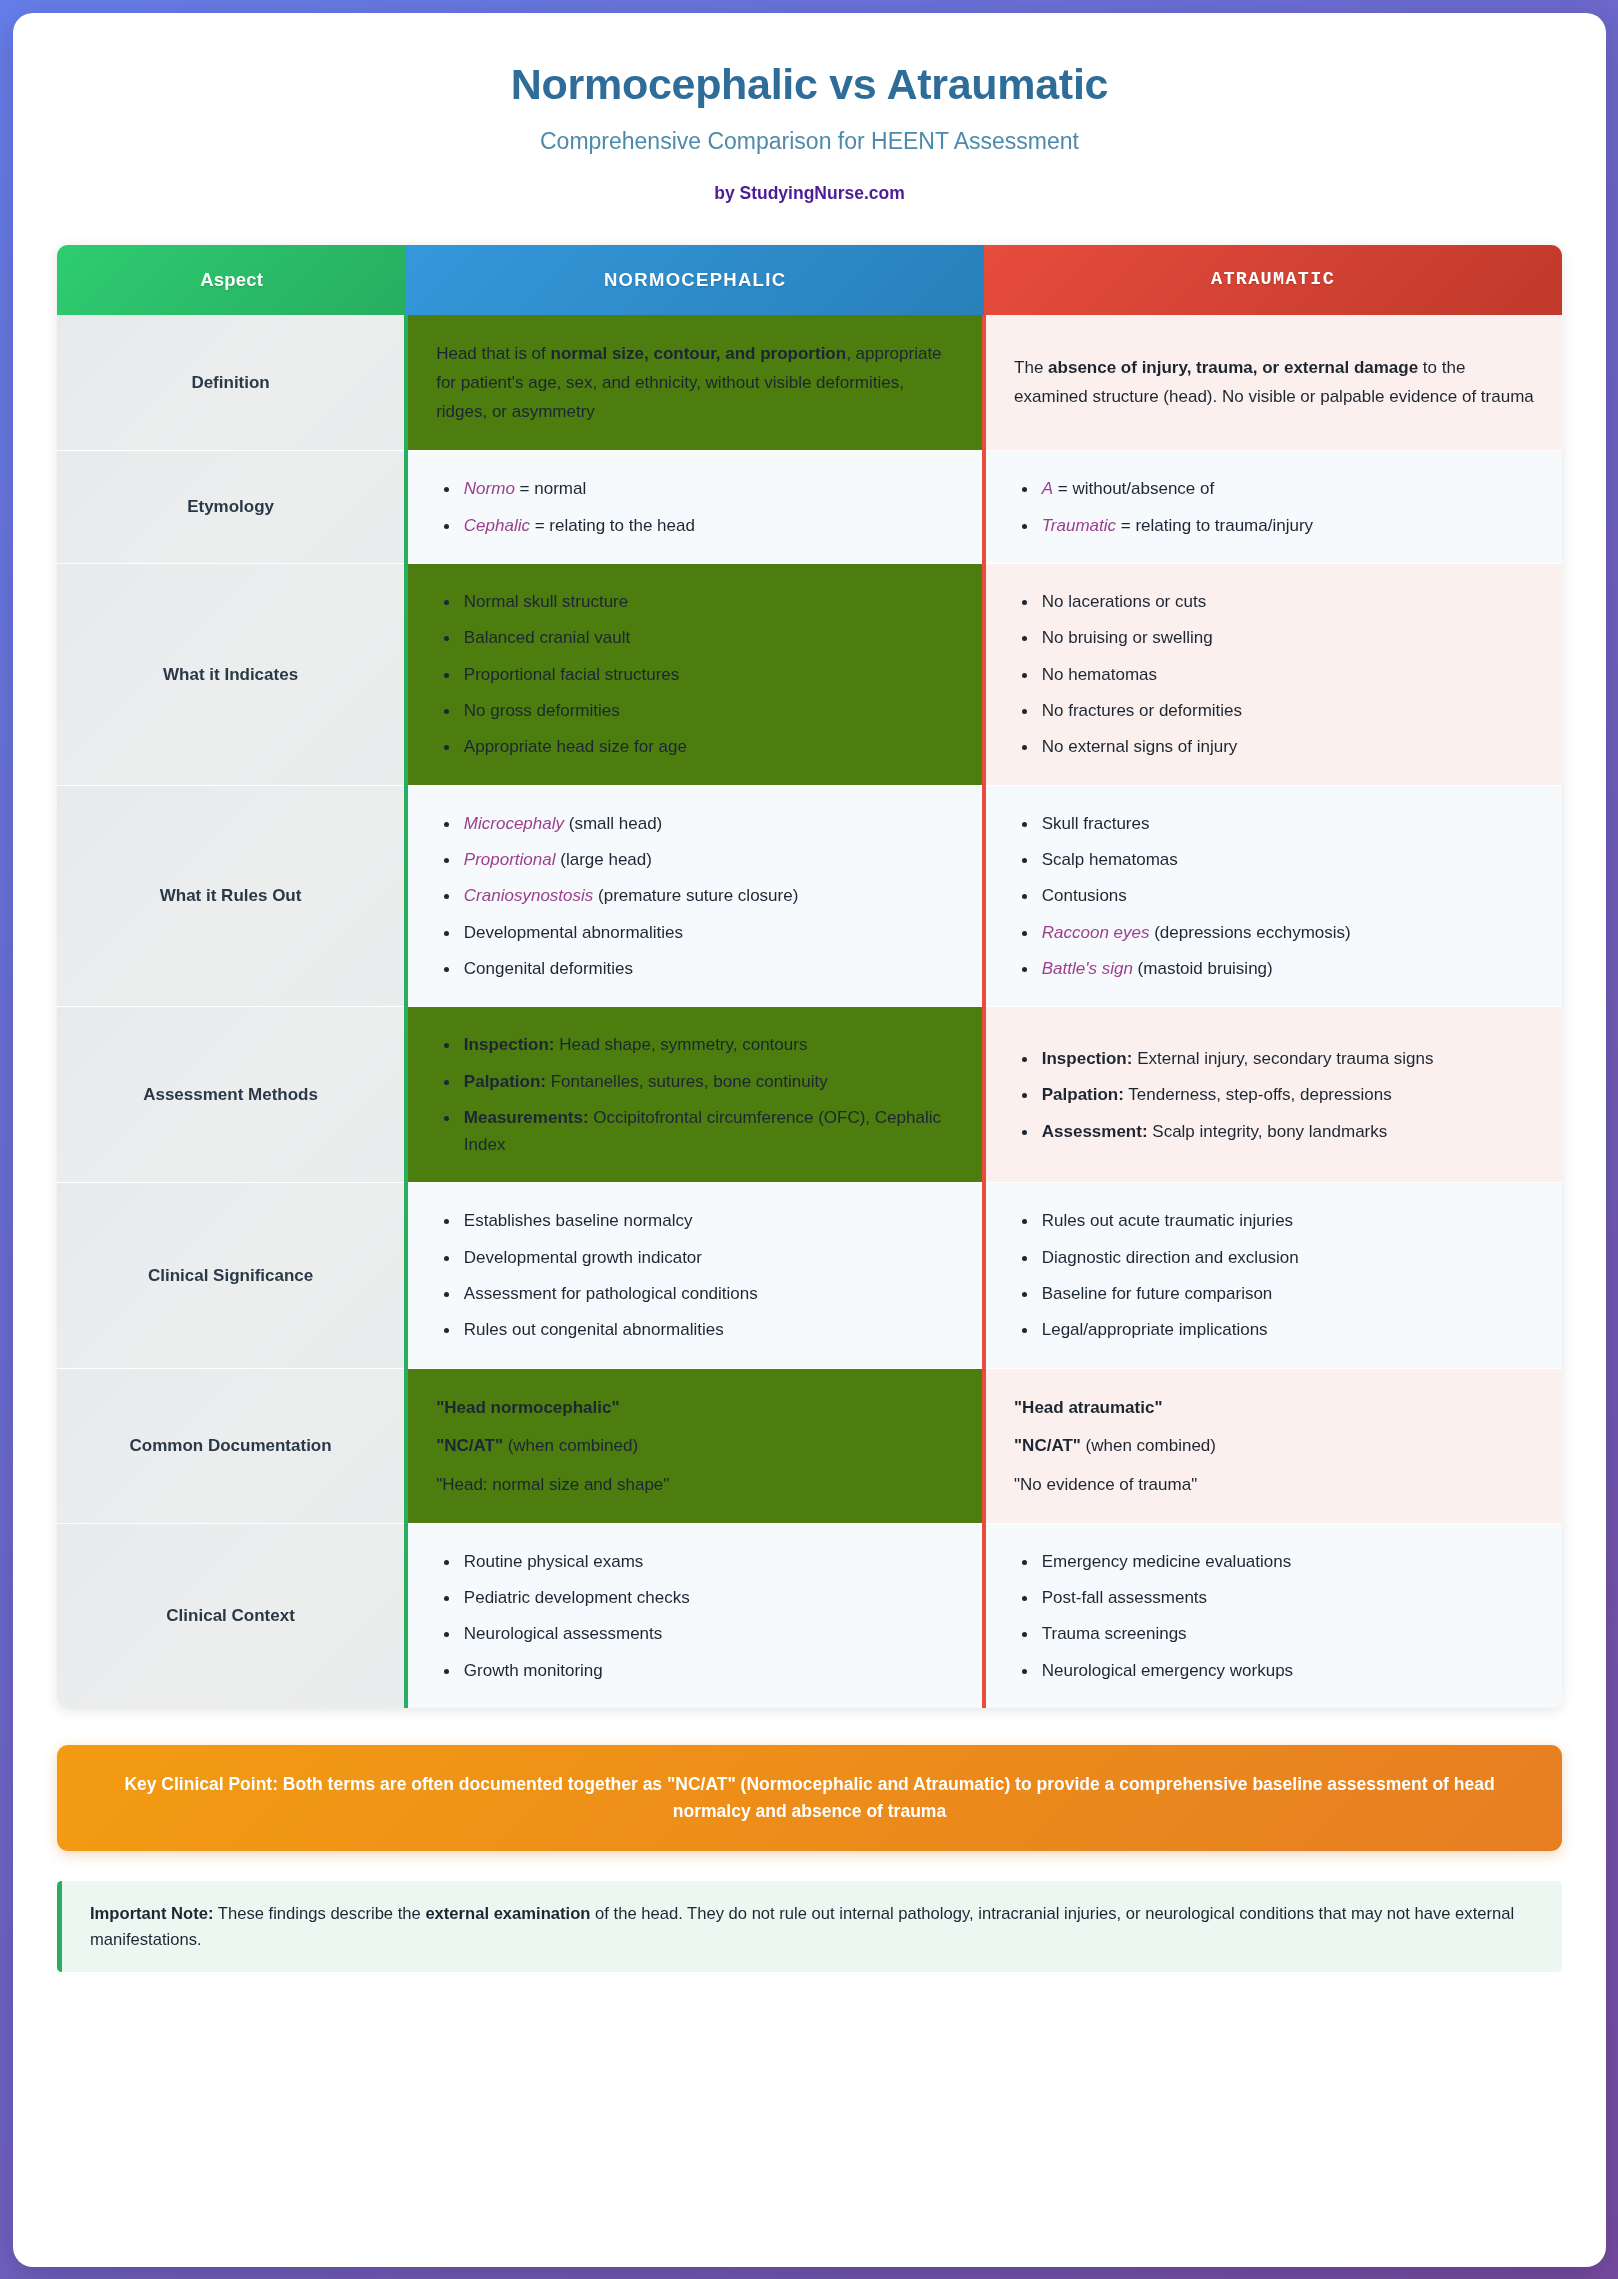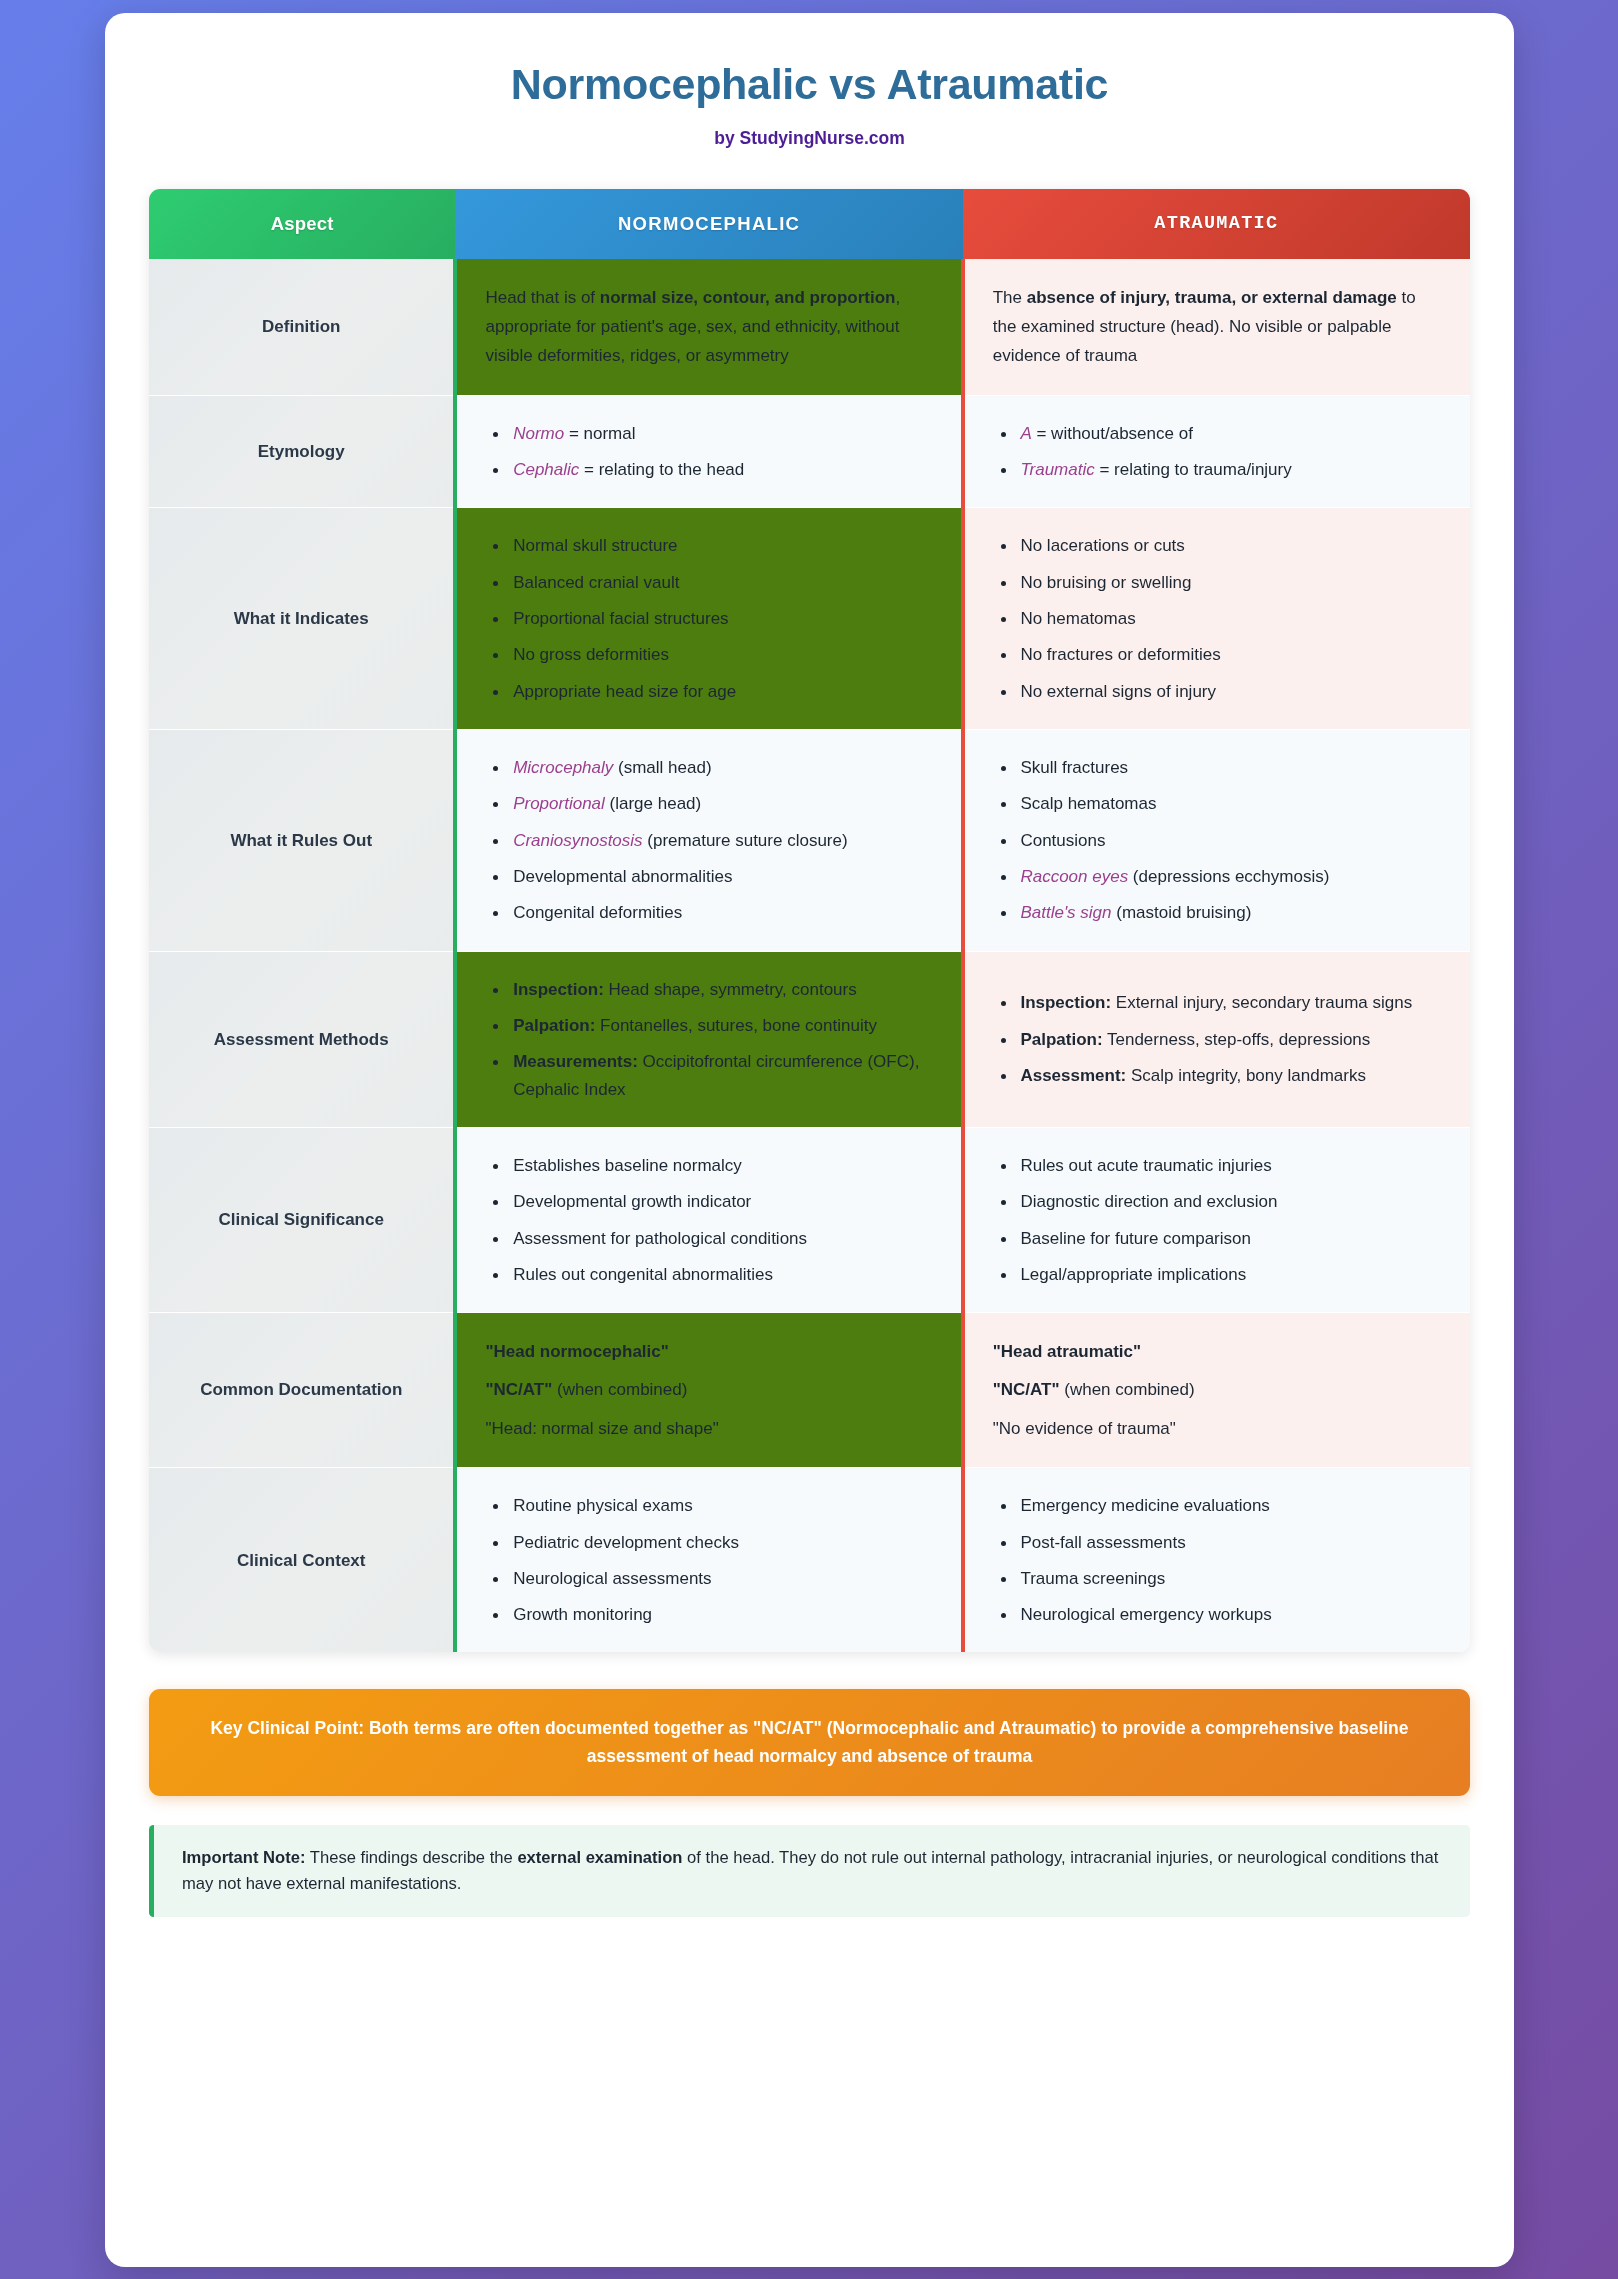--- a/index.html
+++ b/index.html
@@ -12,21 +12,21 @@
     width: 1619px;
     min-height: 2280px;
     background: linear-gradient(135deg, #667eea 0%, #764ba2 100%);
     font-family: "Liberation Sans", sans-serif;
     -webkit-font-smoothing: antialiased;
   }
 
   .page-card {
     position: relative;
     margin: 13px auto;
-    width: 1409px;
+    width: 1593px;
     min-height: 2254px;
     background: #ffffff;
     border-radius: 20px;
     box-shadow: 0 9.2px 37px rgba(0,0,0,0.18);
     padding: 42px 0 37px 0;
     overflow: hidden;
   }
 
   
   .doc-header {
@@ -169,20 +169,21 @@
     color: #1c2733;
   }
 </style>
 </head>
 <body>
 
 <div class="page-card">
 
   <div class="doc-header">
     <h1 class="doc-title">Normocephalic vs Atraumatic</h1>
+    <div class="doc-subtitle">Comprehensive Comparison for HEENT Assessment</div>
     <div class="doc-byline">by StudyingNurse.com</div>
   </div>
 
   <div class="table-wrap">
     <table class="cmp">
       <colgroup>
         <col class="c-aspect">
           <col class="c-norm">
           <col class="c-atra">
       </colgroup>

